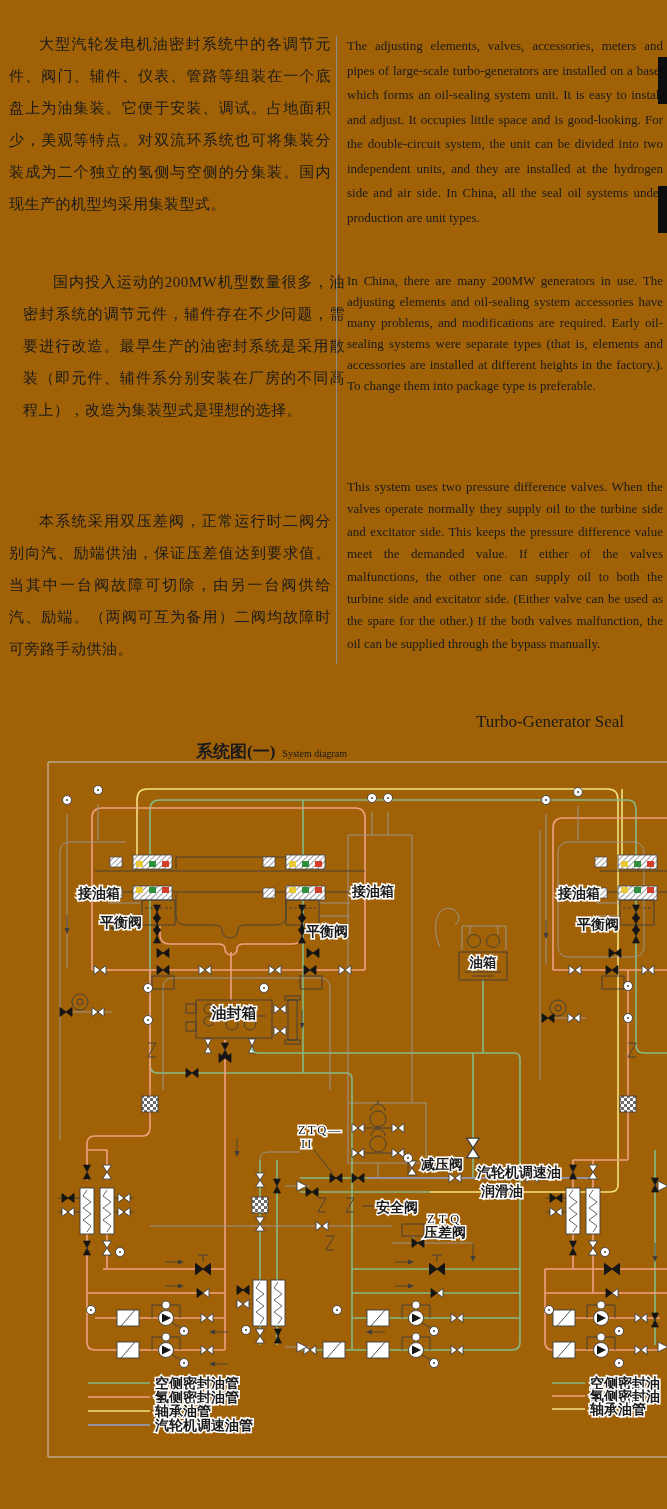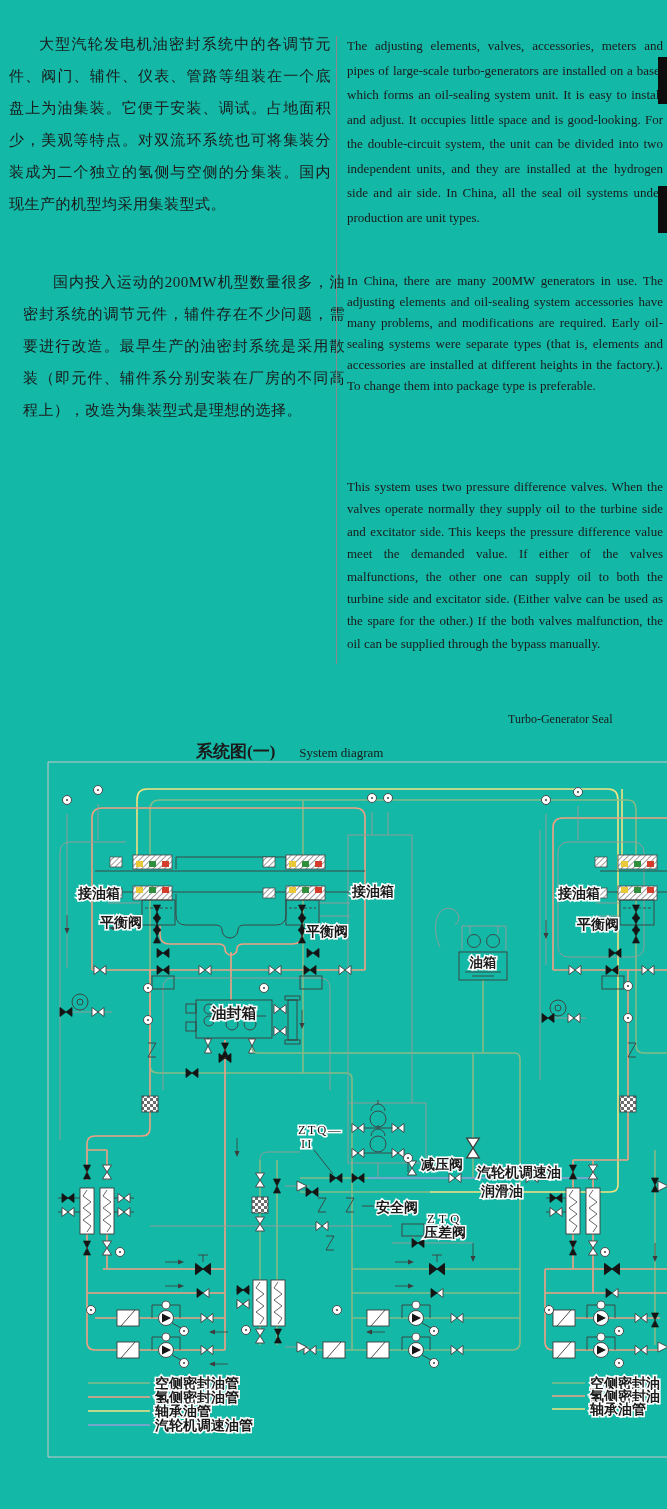--- a/index.html
+++ b/index.html
@@ -1,28 +1,28 @@
 <!DOCTYPE html>
 <html><head>
 <meta charset="utf-8">
 <style>
   html,body{margin:0;padding:0;background:#fff;}
-  #page{position:relative;width:667px;height:1509px;background:#14b8a6;overflow:hidden;
+  #page{position:relative;width:667px;height:1509px;background:#a16207;overflow:hidden;
         font-family:"Liberation Serif",serif;color:#1a1a1a;}
   .zh{font-size:15px;line-height:32px;text-align:justify;letter-spacing:.5px;}
   .zh p{margin:0;text-indent:2em;}
   .en{font-size:13px;line-height:24.5px;text-align:justify;}
   .en p{margin:0;}
   .abs{position:absolute;}
   #col-divider{position:absolute;left:336px;top:36px;width:1px;height:628px;background:#8a8a8a;}
   #title-zh{position:absolute;left:414px;top:680px;font-size:34px;font-weight:600;letter-spacing:13px;white-space:nowrap;}
-  #title-en{position:absolute;left:508px;top:712px;font-size:12px;white-space:nowrap;}
+  #title-en{position:absolute;left:476px;top:712px;font-size:17px;white-space:nowrap;}
   #diagram-caption{position:absolute;left:196px;top:740px;white-space:nowrap;}
   #diagram-caption .cap-zh{font-size:17px;font-weight:600;}
-  #diagram-caption .cap-en{font-size:13px;margin-left:24px;}
+  #diagram-caption .cap-en{font-size:10px;margin-left:7px;}
   .tab{position:absolute;right:0;width:9px;height:47px;background:#0d0d0d;}
   svg{position:absolute;left:0;top:757px;}
   svg text{font-family:"Liberation Serif",serif;fill:#1a1a1a;paint-order:stroke;stroke:#ffffff;stroke-width:3px;}
   .lbl{font-size:14px;font-weight:600;}
   .lbl-b{font-size:14px;font-weight:700;}
   .lbl-s{font-size:12.5px;font-weight:500;letter-spacing:2px;}
   .pipe-o{stroke:#f0a083;stroke-width:1.6;fill:none;}
   .pipe-g{stroke:#85bb87;stroke-width:1.6;fill:none;}
   .pipe-y{stroke:#f2e282;stroke-width:1.6;fill:none;}
   .pipe-b{stroke:#93a0d6;stroke-width:1.6;fill:none;}
@@ -33,20 +33,23 @@
 </head>
 <body>
 
 <div id="page">
 
   <div class="abs zh" style="left:9px;top:28px;width:322px;">
       <p>大型汽轮发电机油密封系统中的各调节元件、阀门、辅件、仪表、管路等组装在一个底盘上为油集装。它便于安装、调试。占地面积少，美观等特点。对双流环系统也可将集装分装成为二个独立的氢侧与空侧的分集装。国内现生产的机型均采用集装型式。</p>
     </div>
   <div class="abs zh" style="left:23px;top:266px;width:322px;">
       <p>国内投入运动的200MW机型数量很多，油密封系统的调节元件，辅件存在不少问题，需要进行改造。最早生产的油密封系统是采用散装（即元件、辅件系分别安装在厂房的不同高程上），改造为集装型式是理想的选择。</p>
+    </div>
+  <div class="abs zh" style="left:9px;top:505px;width:322px;">
+      <p>本系统采用双压差阀，正常运行时二阀分别向汽、励端供油，保证压差值达到要求值。当其中一台阀故障可切除，由另一台阀供给汽、励端。（两阀可互为备用）二阀均故障时可旁路手动供油。</p>
     </div>
 
   <div id="col-divider"></div>
 
   <div class="abs en" style="left:347px;top:34px;width:316px;">
       <p>The adjusting elements, valves, accessories, meters and pipes of large-scale turbo-generators are installed on a base, which forms an oil-sealing system unit. It is easy to install and adjust. It occupies little space and is good-looking. For the double-circuit system, the unit can be divided into two independent units, and they are installed at the hydrogen side and air side. In China, all the seal oil systems under production are unit types.</p>
     </div>
   <div class="abs en" style="left:347px;top:270px;width:316px;line-height:21px;">
       <p>In China, there are many 200MW generators in use. The adjusting elements and oil-sealing system accessories have many problems, and modifications are required. Early oil-sealing systems were separate types (that is, elements and accessories are installed at different heights in the factory.). To change them into package type is preferable.</p>
     </div>

